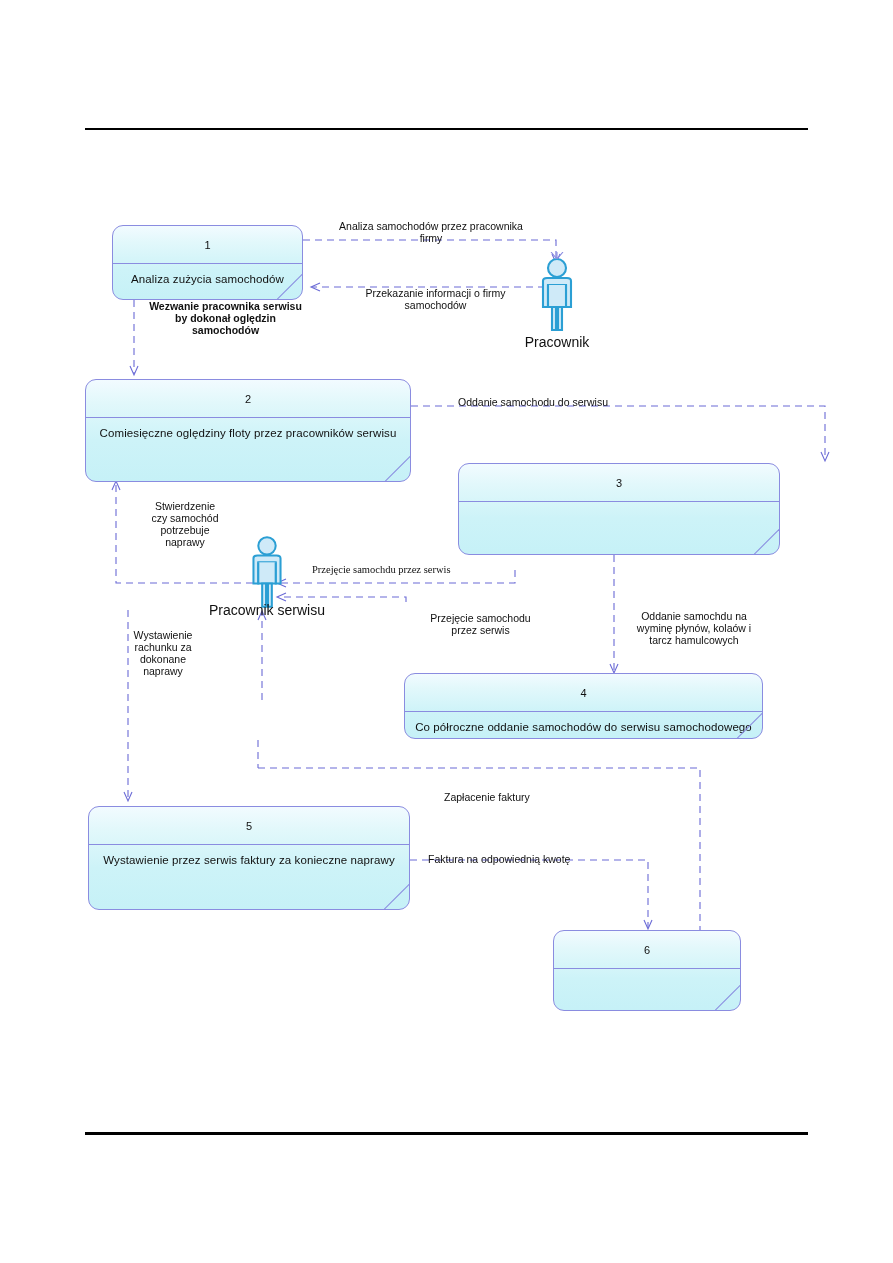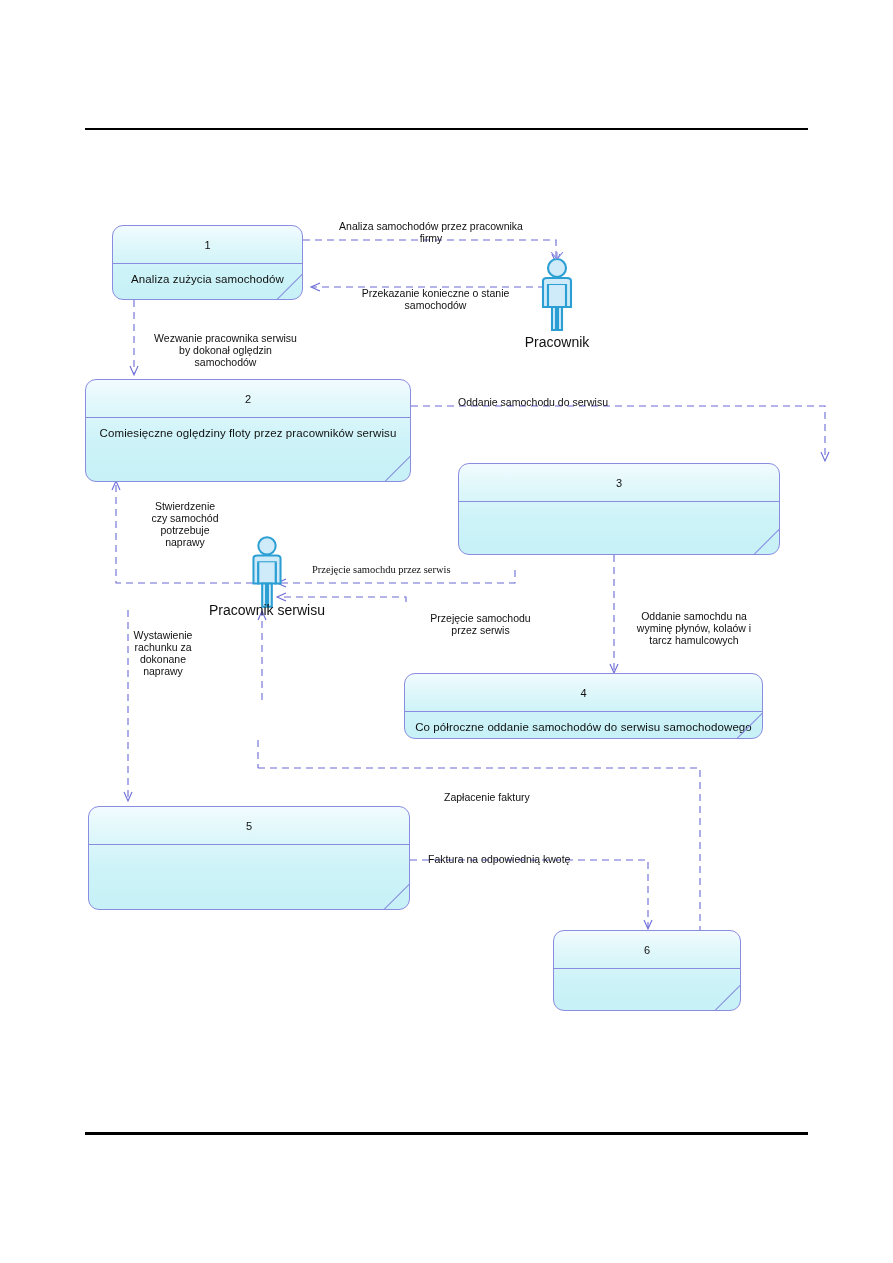--- a/index.html
+++ b/index.html
@@ -185,20 +185,23 @@
   <div class="node" id="n4" style="left:404px; top:673px; width:359px; height:66px;">
     <div class="num">4</div>
     <div class="body">
         <span>Co półroczne oddanie samochodów do serwisu samochodowego</span>
       </div>
     <div class="fold"></div>
   </div>
 
   <div class="node" id="n5" style="left:88px; top:806px; width:322px; height:104px;">
     <div class="num">5</div>
+    <div class="body">
+        <span>Wystawienie przez serwis faktury za konieczne naprawy</span>
+      </div>
     <div class="fold"></div>
   </div>
 
   <div class="node" id="n6" style="left:553px; top:930px; width:188px; height:81px;">
     <div class="num">6</div>
     <div class="fold"></div>
   </div>
 
   <div class="actor" id="a1" style="left:527px; top:252px; width:60px; height:100px;">
     <svg width="60" height="82" viewBox="0 0 60 82">
@@ -225,24 +228,24 @@
         <path d="M25,54 v24 h4 v-24 z"></path>
         <path d="M31,54 v24 h4 v-24 z"></path>
       </g>
     </svg>
     <div class="label" style="top:72px;">Pracownik serwisu</div>
   </div>
 
   <div class="edge-label" style="left:316px; top:220px; width:230px;">Analiza samochodów przez pracownika
 firmy</div>
 
-  <div class="edge-label" style="left:333px; top:287px; width:205px;">Przekazanie konieczne o stanie
+  <div class="edge-label" style="left:333px; top:287px; width:205px;">Przekazanie informacji o firmy
 samochodów</div>
 
-  <div class="edge-label" style="left:133px; top:332px; width:185px;">Wezwanie pracownika serwisu
+  <div class="edge-label" style="left:133px; top:300px; width:185px;font-weight:bold;">Wezwanie pracownika serwisu
 by dokonał oględzin
 samochodów</div>
 
   <div class="edge-label" style="left:458px; top:396px; width:180px; text-align:left;">Oddanie samochodu do serwisu</div>
 
   <div class="edge-label" style="left:130px; top:500px; width:110px;">Stwierdzenie
 czy samochód
 potrzebuje
 naprawy</div>
 

